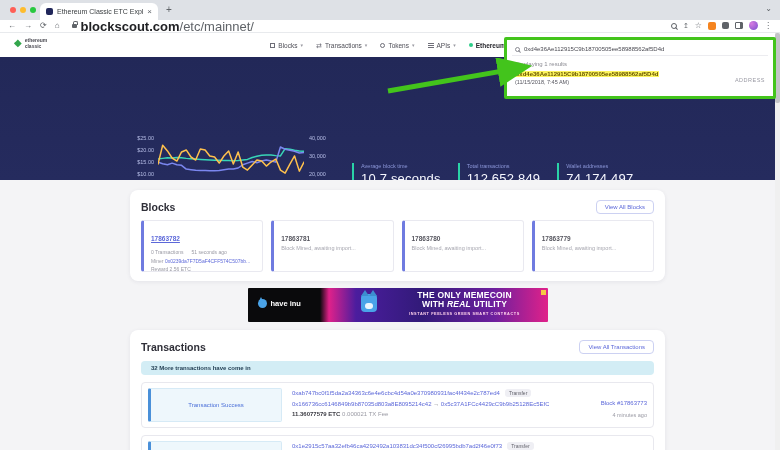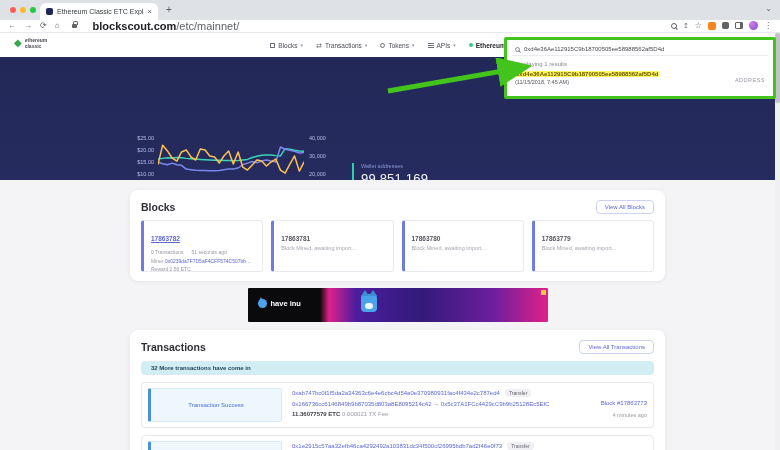--- a/index.html
+++ b/index.html
@@ -18,21 +18,21 @@
   .tab-close { font-size:8px; color:#5f6368; line-height:1; }
   .newtab { position:absolute; left:166px; top:5px; font-size:10px; color:#5f6368; line-height:1; }
   .chrome-caret { position:absolute; right:8px; top:4px; font-size:8px; color:#5f6368; }
 
   .urlrow { position:absolute; left:0; top:20px; width:780px; height:13px; background:#fff;
             display:flex; align-items:center; border-bottom:1px solid #e8eaed; }
   .navbtn { font-size:8px; color:#5f6368; margin-left:8px; line-height:1; }
   .lock { width:5px; height:4px; background:#5f6368; border-radius:1px; position:relative; margin-left:12px; }
   .lock::before { content:""; position:absolute; left:1px; top:-3px; width:3px; height:3px;
                   border:1px solid #5f6368; border-bottom:none; border-radius:2px 2px 0 0; }
-  .url { font-size:11px; margin-left:16px; color:#5f6368; }
+  .url { font-size:13px; margin-left:4px; color:#5f6368; }
   .url b { color:#202124; font-weight:bold; }
   .url-icons { position:absolute; right:8px; top:1px; display:flex; align-items:center; gap:6px; }
   .mag { width:6px; height:6px; border:1px solid #5f6368; border-radius:50%; position:relative; }
   .mag::after { content:""; position:absolute; width:3px; height:1px; background:#5f6368;
                 right:-2px; bottom:-1px; transform:rotate(45deg); }
   .share-ic { font-size:7px; color:#5f6368; }
   .star-ic { font-size:8px; color:#5f6368; }
   .fox { width:8px; height:8px; border-radius:2px; background:#f5841f; }
   .puzzle { width:7px; height:7px; border-radius:2px; background:#5f6368; }
   .sidebar-ic { width:8px; height:7px; border:1px solid #5f6368; border-radius:1px; position:relative; }
@@ -280,22 +280,30 @@
       <div class="val"><span>1.0 Gwei</span><span class="info-ic">i</span></div>
     </div>
     <div class="leg leg-dt b-yellow">
       <div class="lbl">Daily Transactions</div>
       <div class="val">28,042</div>
     </div>
   </div>
 
   <div class="stats-row">
     <div class="stat">
+      <div class="lbl">Average block time</div>
+      <div class="val">10.7 seconds</div>
+    </div>
+    <div class="stat">
+      <div class="lbl">Total transactions</div>
+      <div class="val">112,652,849</div>
+    </div>
+    <div class="stat">
       <div class="lbl">Wallet addresses</div>
-      <div class="val">99,851,169</div>
+      <div class="val">74,174,497</div>
     </div>
   </div>
 </div>
 
 <div class="main">
   <div class="container">
 
     <div class="card card-blocks">
       <div class="card-head">
         <span class="card-title">Blocks</span>
@@ -324,20 +332,25 @@
     </div>
 
     <div class="ad">
       <div class="ad-brand">
         <span class="ad-dog-sm"></span>
         <span>have inu</span>
       </div>
       <div class="mascot">
           <span class="snout"></span>
         </div>
+      <div class="ad-copy">
+        <div class="ad-h1">THE ONLY MEMECOIN</div>
+        <div class="ad-h2"><span>WITH</span> <em>REAL</em> <span>UTILITY</span></div>
+        <div class="ad-tags">INSTANT   FEELESS   GREEN   SMART CONTRACTS</div>
+      </div>
       <span class="ad-choice"></span>
     </div>
 
     <div class="card card-txs">
       <div class="card-head">
         <span class="card-title">Transactions</span>
         <button class="btn-outline">View All Transactions</button>
       </div>
       <div class="notif">32 More transactions have come in</div>
 

